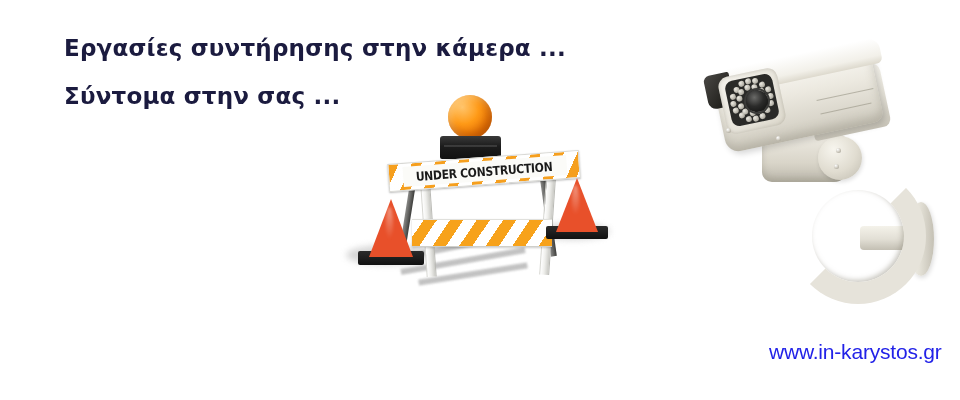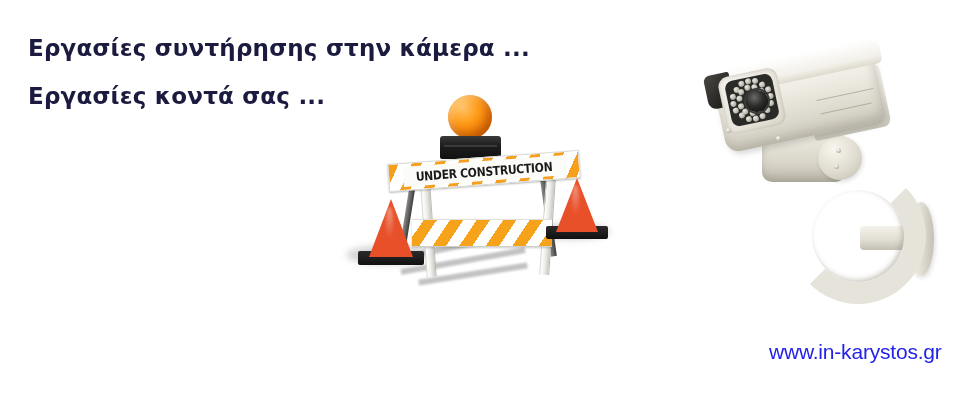--- a/index.html
+++ b/index.html
@@ -27,20 +27,21 @@
     width: 600px;
   }
   .notice-line {
     font-family: "DejaVu Sans", "Liberation Sans", sans-serif;
     font-weight: bold;
     font-size: 23px;
     line-height: 48px;
     letter-spacing: 0.2px;
     color: #1b1b3f;
     white-space: nowrap;
+    margin-left: 36px;
   }
 
   
   .site-url {
     position: absolute;
     left: 769px;
     top: 340px;
     font-family: "Liberation Sans", "DejaVu Sans", sans-serif;
     font-size: 21px;
     font-weight: normal;
@@ -363,21 +364,21 @@
     box-shadow: 1px 2px 5px rgba(0,0,0,.15);
   }
 </style>
 </head>
 <body>
 
 <div id="stage">
 
   <div class="notice">
     <div class="notice-line">Εργασίες συντήρησης στην κάμερα ...</div>
-    <div class="notice-line">Εργασίες κοντά σας ...</div>
+    <div class="notice-line">Σύντομα στην σας ...</div>
   </div>
 
   <div id="construction">
 
     <div class="shadow-blob" style="left:6px;  top:150px; width:84px;  height:20px;"></div>
     <div class="shadow-blob" style="left:196px; top:128px; width:74px;  height:17px;"></div>
     <div class="shadow-bar" style="left:44px; top:150px; width:130px; height:6px; transform:rotate(-11deg);"></div>
     <div class="shadow-bar" style="left:60px; top:163px; width:126px; height:6px; transform:rotate(-10deg);"></div>
     <div class="shadow-bar" style="left:78px; top:176px; width:110px; height:6px; transform:rotate(-9deg);"></div>
 

